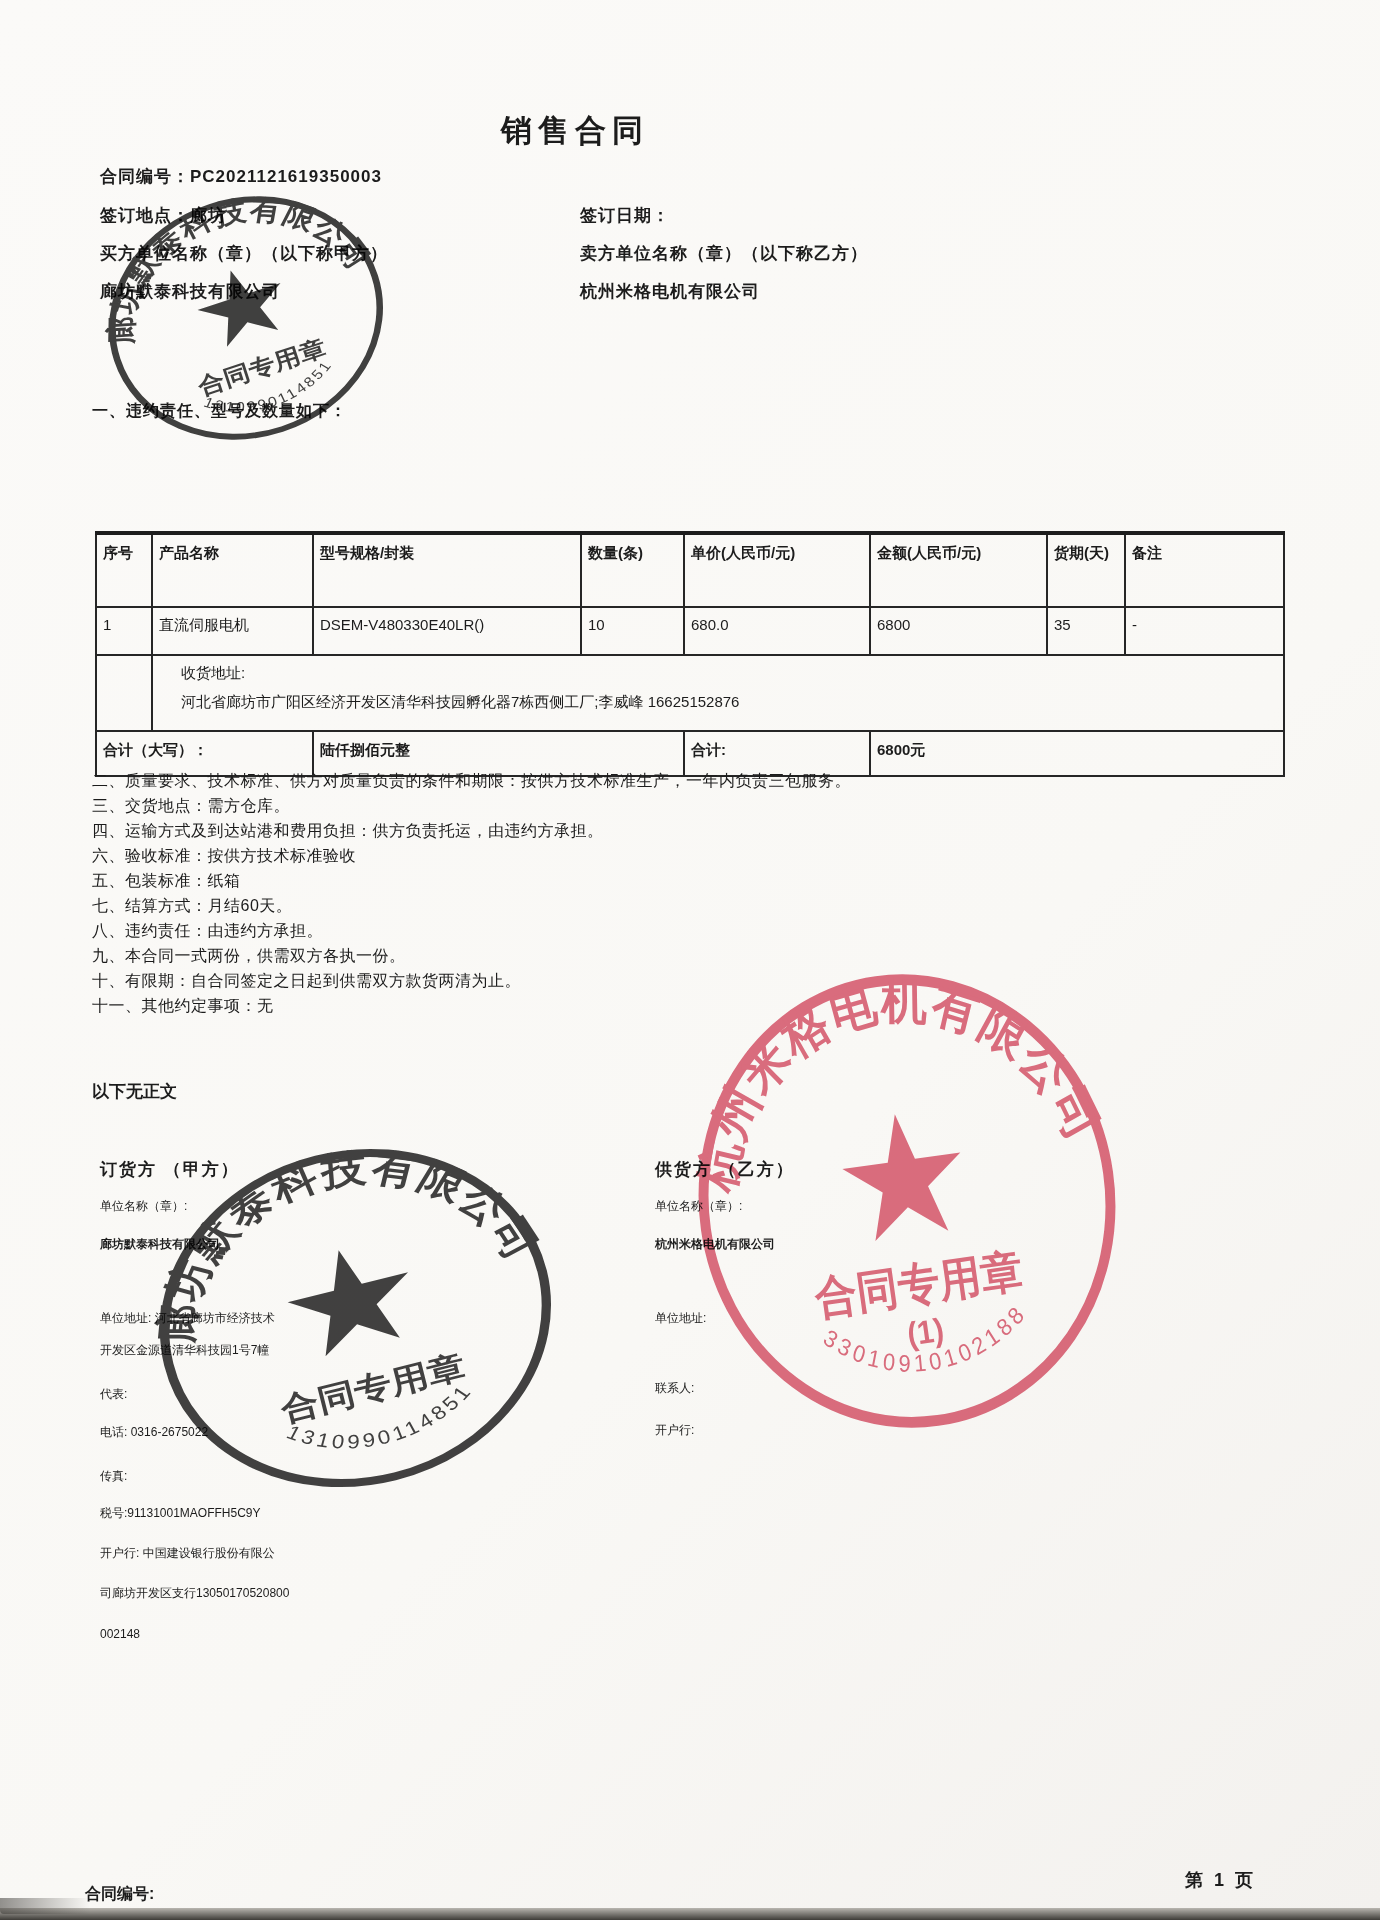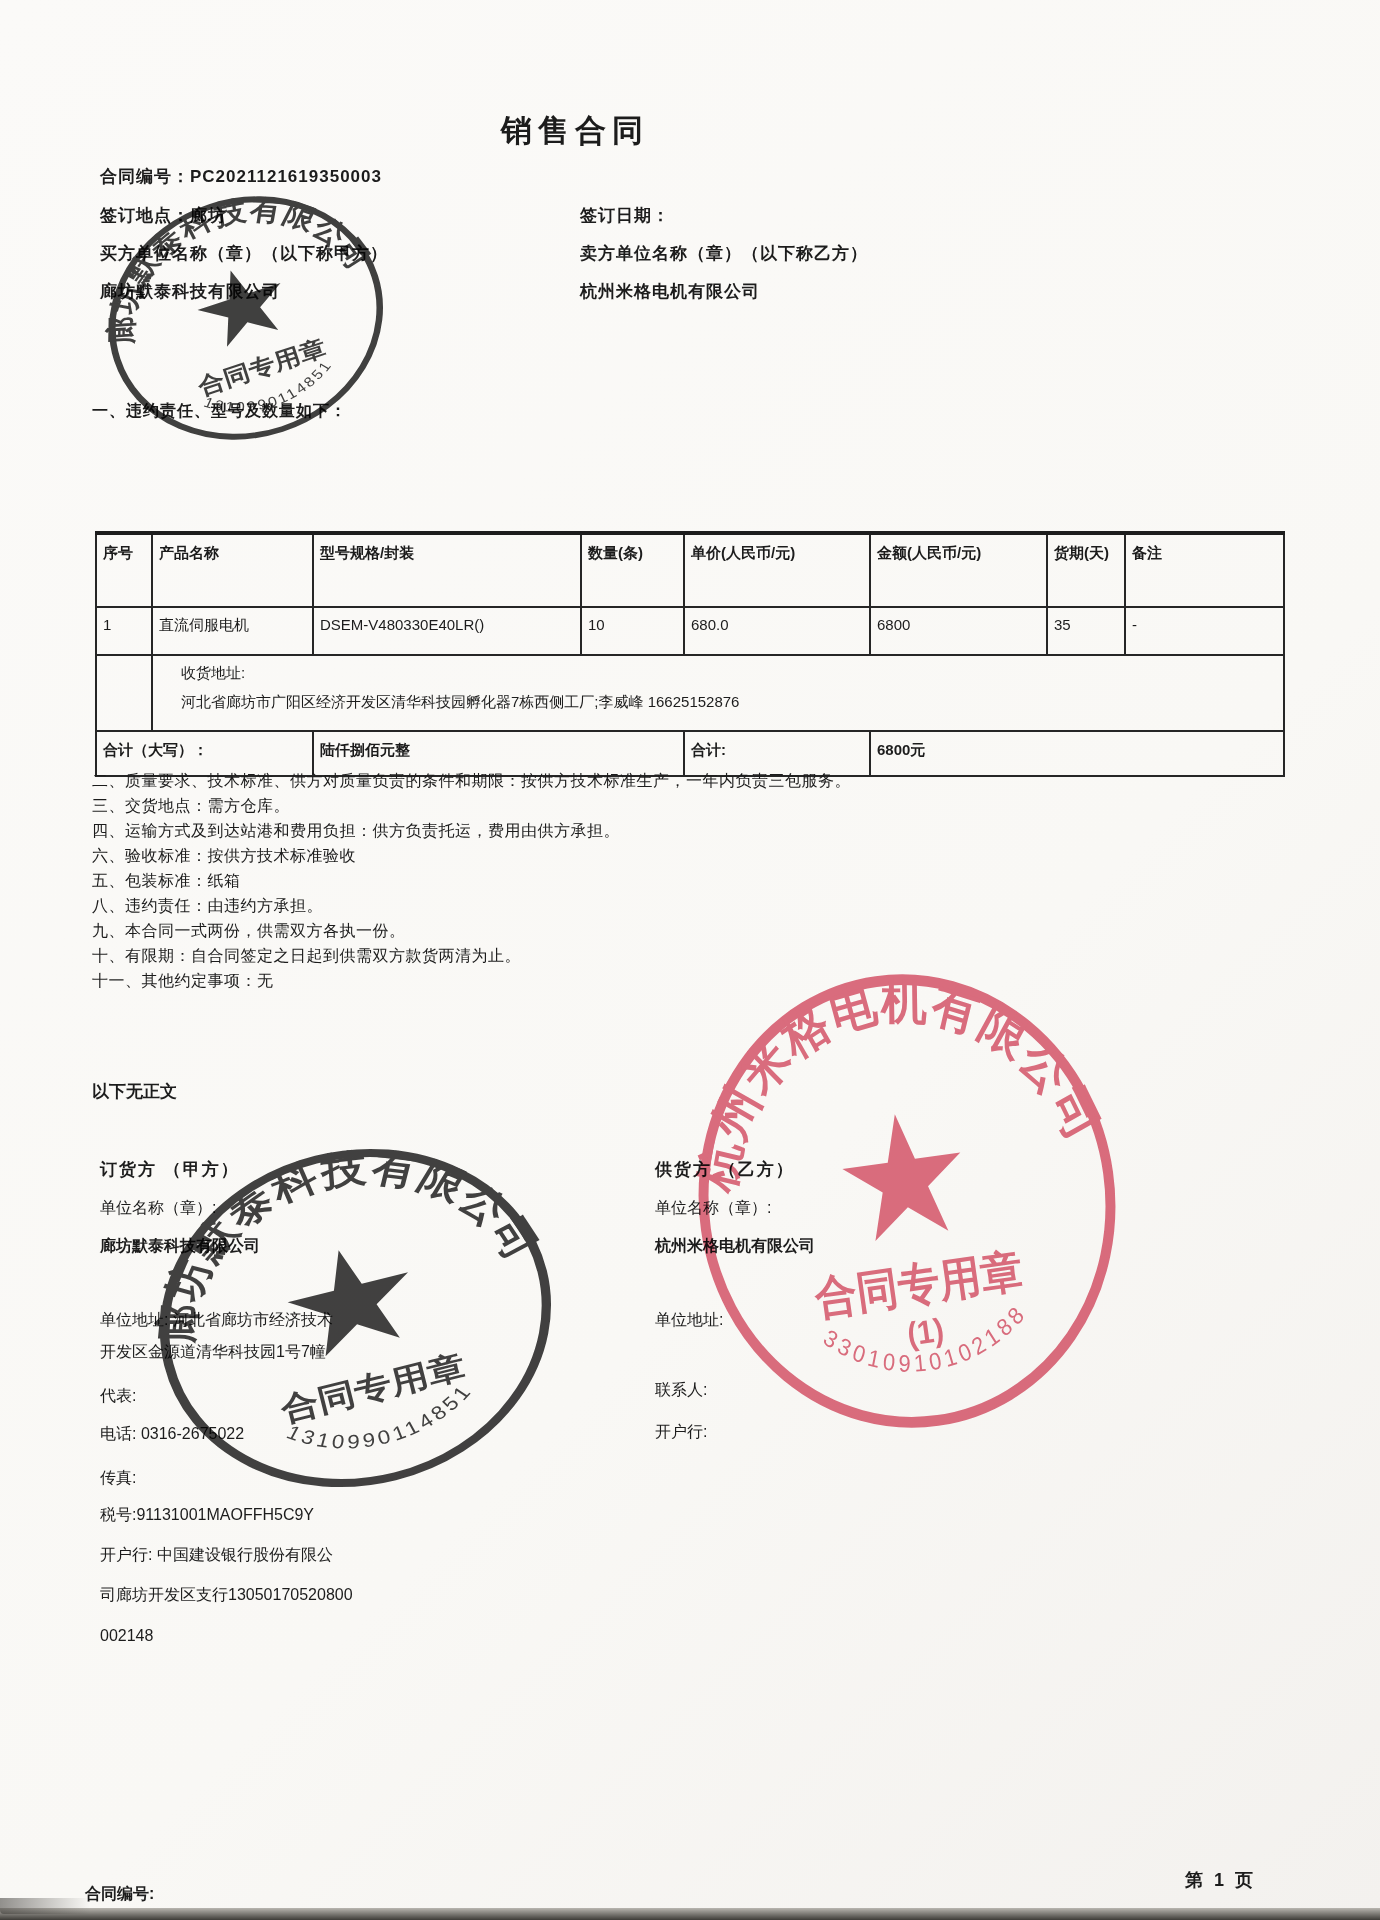--- a/index.html
+++ b/index.html
@@ -35,21 +35,21 @@
   table.contract .trow td{height:30px;padding-top:9px;}
   .narrowhead{display:inline-block;max-width:60px;}
   .addr-label{display:block;margin:4px 0 10px 22px;font-weight:400;}
   .addr-text{display:block;margin-left:22px;font-weight:400;}
 
   
   .terms{left:92px;top:768px;width:1050px;font-size:16px;line-height:25px;font-weight:500;letter-spacing:.5px;}
   .no-more{left:92px;top:1080px;font-size:17px;font-weight:700;}
 
   
-  .pline{position:absolute;font-size:16px;white-space:nowrap;}
+  .pline{position:absolute;font-size:12px;white-space:nowrap;}
   .pbold{font-weight:700;}
   .pheading{font-size:17px;font-weight:700;letter-spacing:2px;}
 
   
   .seal{position:absolute;mix-blend-mode:multiply;pointer-events:none;}
   .seal svg{display:block;width:100%;height:100%;}
 
   
   .footer-left{left:85px;top:1884px;font-size:16px;font-weight:600;}
   .footer-right{left:1185px;top:1868px;font-size:18px;font-weight:700;letter-spacing:3px;}
@@ -130,23 +130,24 @@
       <td colspan="2">陆仟捌佰元整</td>
       <td style="font-weight:600;">合计:</td>
       <td colspan="3">6800元</td>
     </tr>
   </tbody>
     </table>
 
   <div class="abs terms">
     <div>二、质量要求、技术标准、供方对质量负责的条件和期限：按供方技术标准生产，一年内负责三包服务。</div>
     <div>三、交货地点：需方仓库。</div>
-    <div>四、运输方式及到达站港和费用负担：供方负责托运，费用由供方承担。</div>
+    <div>四、运输方式及到达站港和费用负担：供方负责托运，由违约方承担。</div>
     <div>六、验收标准：按供方技术标准验收</div>
     <div>五、包装标准：纸箱</div>
+    <div>七、结算方式：月结60天。</div>
     <div>八、违约责任：由违约方承担。</div>
     <div>九、本合同一式两份，供需双方各执一份。</div>
     <div>十、有限期：自合同签定之日起到供需双方款货两清为止。</div>
     <div>十一、其他约定事项：无</div>
   </div>
 
   <div class="abs no-more">以下无正文</div>
 
   <div class="pline pheading" style="left:100px;top:1158px;">订货方 （甲方）</div>
   <div class="pline" style="left:100px;top:1198px;">单位名称（章）:</div>

